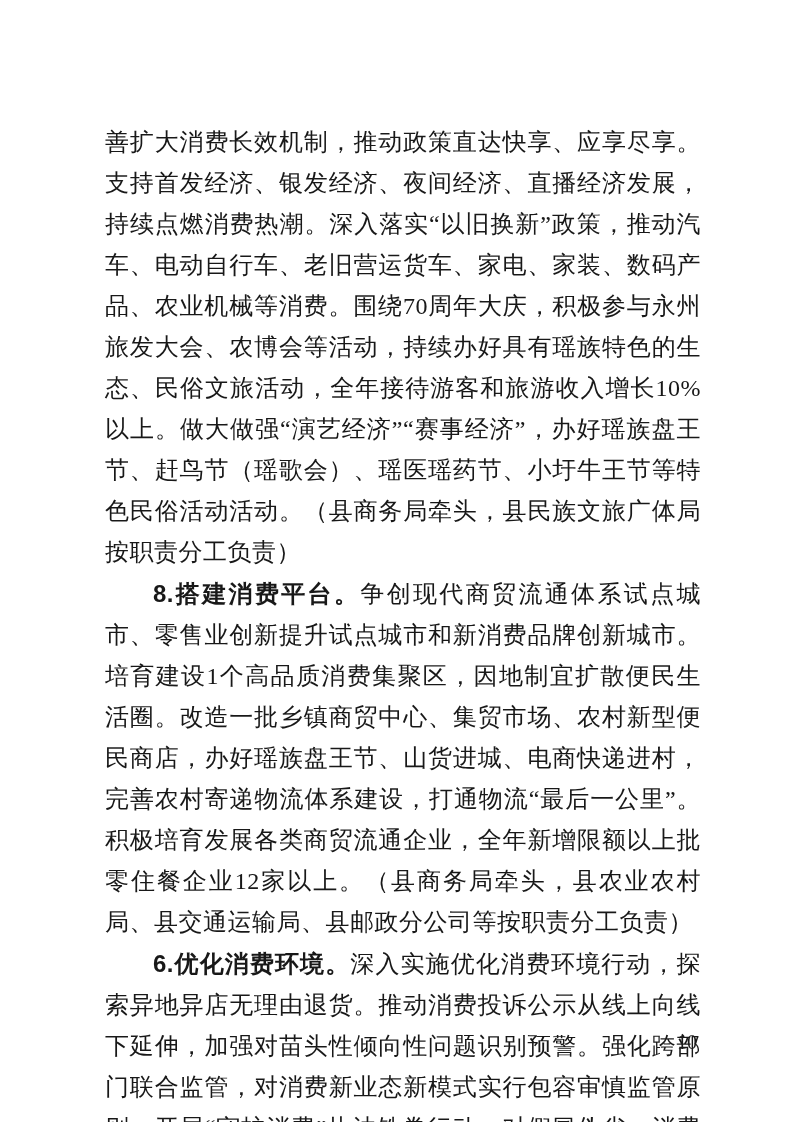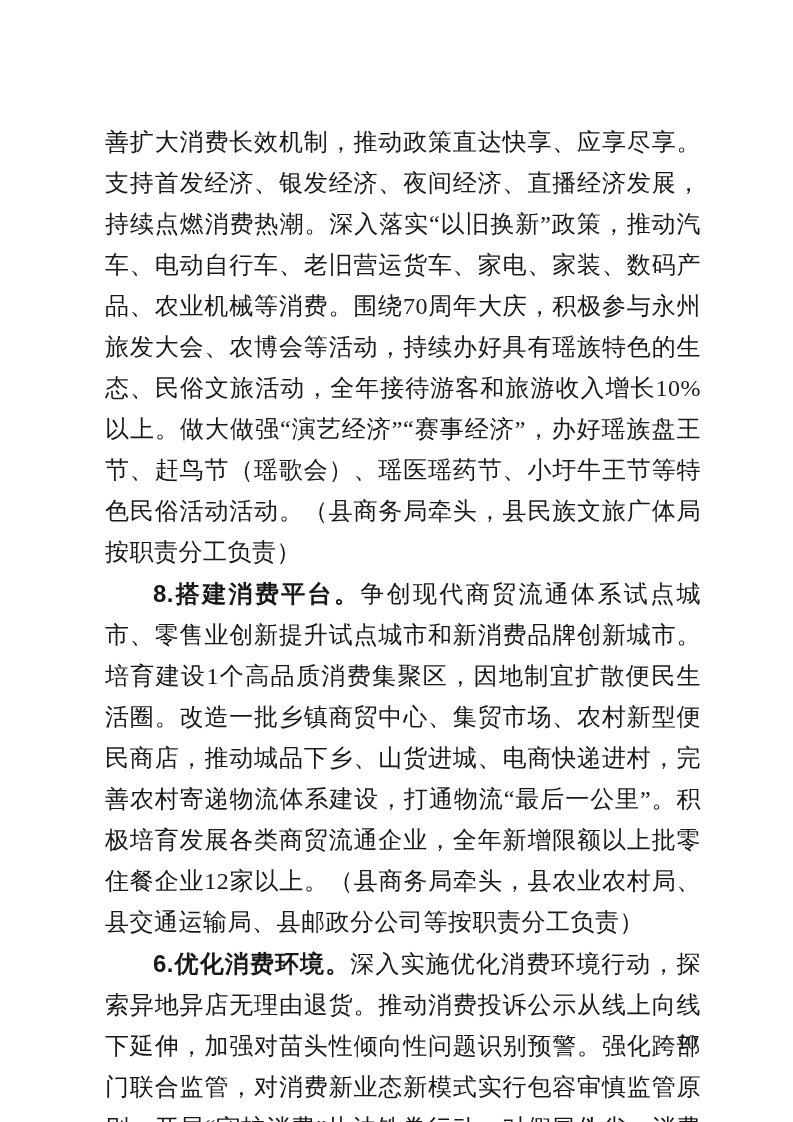--- a/index.html
+++ b/index.html
@@ -50,21 +50,21 @@
 </style>
 </head>
 <body>
 
 <div class="page">
 
   <div class="content">
 
     <p class="para"><span>善扩大消费长效机制，推动政策直达快享、应享尽享。支持首发经济、银发经济、夜间经济、直播经济发展，持续点燃消费热潮。深入落实“以旧换新”政策，推动汽车、电动自行车、老旧营运货车、家电、家装、数码产品、农业机械等消费。围绕70周年大庆，积极参与永州旅发大会、农博会等活动，持续办好具有瑶族特色的生态、民俗文旅活动，全年接待游客和旅游收入增长10%以上。做大做强“演艺经济”“赛事经济”，办好瑶族盘王节、赶鸟节（瑶歌会）、瑶医瑶药节、小圩牛王节等特色民俗活动活动。（县商务局牵头，县民族文旅广体局按职责分工负责）</span></p>
 
-    <p class="para indent"><span class="para-lead">8.搭建消费平台。</span><span>争创现代商贸流通体系试点城市、零售业创新提升试点城市和新消费品牌创新城市。培育建设1个高品质消费集聚区，因地制宜扩散便民生活圈。改造一批乡镇商贸中心、集贸市场、农村新型便民商店，推动城品下乡、山货进城、电商快递进村，完善农村寄递物流体系建设，打通物流“最后一公里”。积极培育发展各类商贸流通企业，全年新增限额以上批零住餐企业12家以上。（县商务局牵头，县农业农村局、县交通运输局、县邮政分公司等按职责分工负责）</span></p>
+    <p class="para indent"><span class="para-lead">8.搭建消费平台。</span><span>争创现代商贸流通体系试点城市、零售业创新提升试点城市和新消费品牌创新城市。培育建设1个高品质消费集聚区，因地制宜扩散便民生活圈。改造一批乡镇商贸中心、集贸市场、农村新型便民商店，办好瑶族盘王节、山货进城、电商快递进村，完善农村寄递物流体系建设，打通物流“最后一公里”。积极培育发展各类商贸流通企业，全年新增限额以上批零住餐企业12家以上。（县商务局牵头，县农业农村局、县交通运输局、县邮政分公司等按职责分工负责）</span></p>
 
     <p class="para indent"><span class="para-lead">6.优化消费环境。</span><span>深入实施优化消费环境行动，探索异地异店无理由退货。推动消费投诉公示从线上向线下延伸，加强对苗头性倾向性问题识别预警。强化跨部门联合监管，对消费新业态新模式实行包容审慎监管原则，开展“守护消费”执法铁拳行动，对假冒伪劣、消费欺诈行为实行严厉打击。加大“云闪付”等支付平台、手机网上银行与消费政策的协同力度，引导银行强化消费金融宣传，增加重点领域消费贷款，引导银行机构按照市场化、法治化原则合理确定贷款利率，进一步强化金融消费者权益保护。</span></p>
 
   </div>
 
   <div class="page-number">10</div>
 
 </div>
 
 </body></html>

